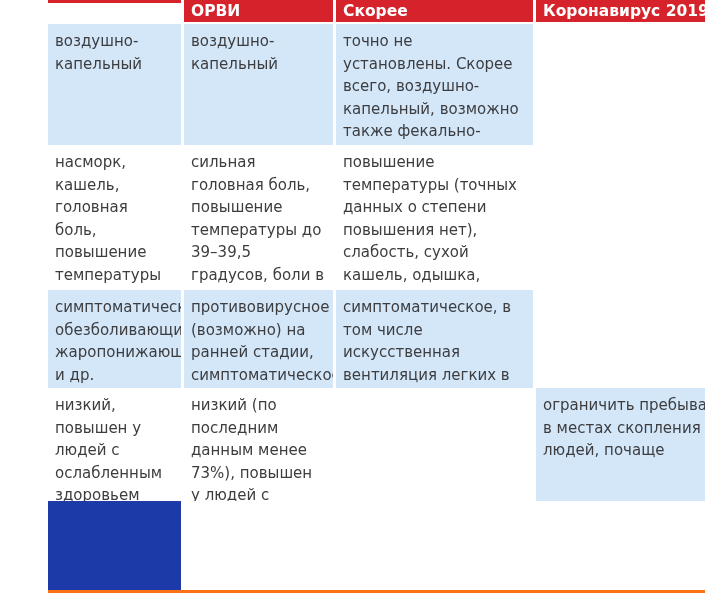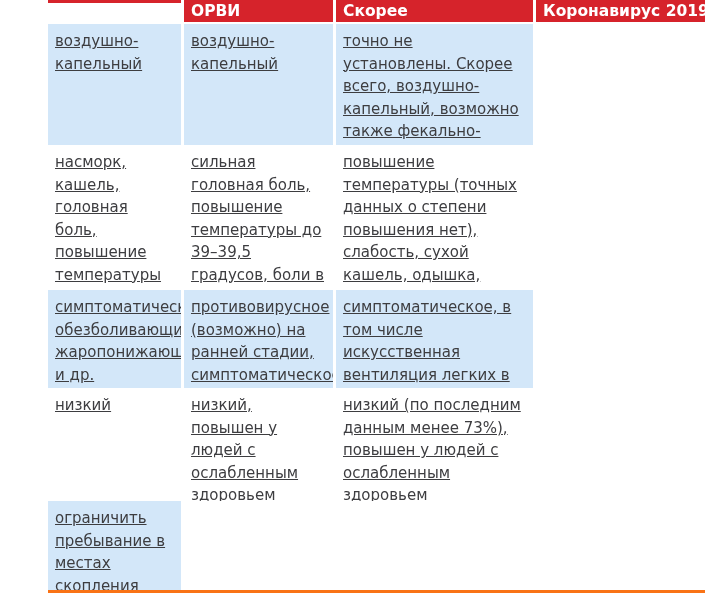--- a/index.html
+++ b/index.html
@@ -52,21 +52,20 @@
     font-size: 15.5px;
     line-height: 22px;
     padding: 7px 4px 0 10px;
   }
   .cell {
     color: #3d3d40;
     font-size: 15px;
     line-height: 22.5px;
     padding: 6px 8px 4px 7px;
     overflow: hidden;
-    text-decoration: underline;
   }
   .cell.blue  { background: #d3e7f9; }
   .cell.white { background: #ffffff; }
 </style>
 </head>
 <body>
 
 <div class="comparison-table">
   <div class="label-strip"></div>
 
@@ -85,21 +84,20 @@
     <div class="cell white">насморк, кашель, головная боль, повышение температуры до 37,5–38 градусов</div>
     <div class="cell white">сильная головная боль, повышение температуры до 39–39,5 градусов, боли в мышцах и суставах, кашель, заложенность носа</div>
     <div class="cell white">повышение температуры (точных данных о степени повышения нет), слабость, сухой кашель, одышка, ощущение сдавленности в груди</div>
 
     <div class="rowlabel">Скорее</div>
     <div class="cell blue">симптоматическое: обезболивающие, жаропонижающие и др.</div>
     <div class="cell blue">противовирусное (возможно) на ранней стадии, симптоматическое</div>
     <div class="cell blue">симптоматическое, в том числе искусственная вентиляция легких в случае дыхательной недостаточности</div>
 
     <div class="rowlabel">Риск смерти</div>
-    <div class="cell white">низкий</div>
     <div class="cell white">низкий, повышен у людей с ослабленным здоровьем (пожилые, сердечники, возможно и др.)</div>
     <div class="cell white">низкий (по последним данным менее 73%), повышен у людей с ослабленным здоровьем</div>
 
     <div class="rowlabel">Профилактика</div>
     <div class="cell blue">ограничить пребывание в местах скопления людей, почаще</div>
 
   </div>
 </div>
 
 </body></html>

